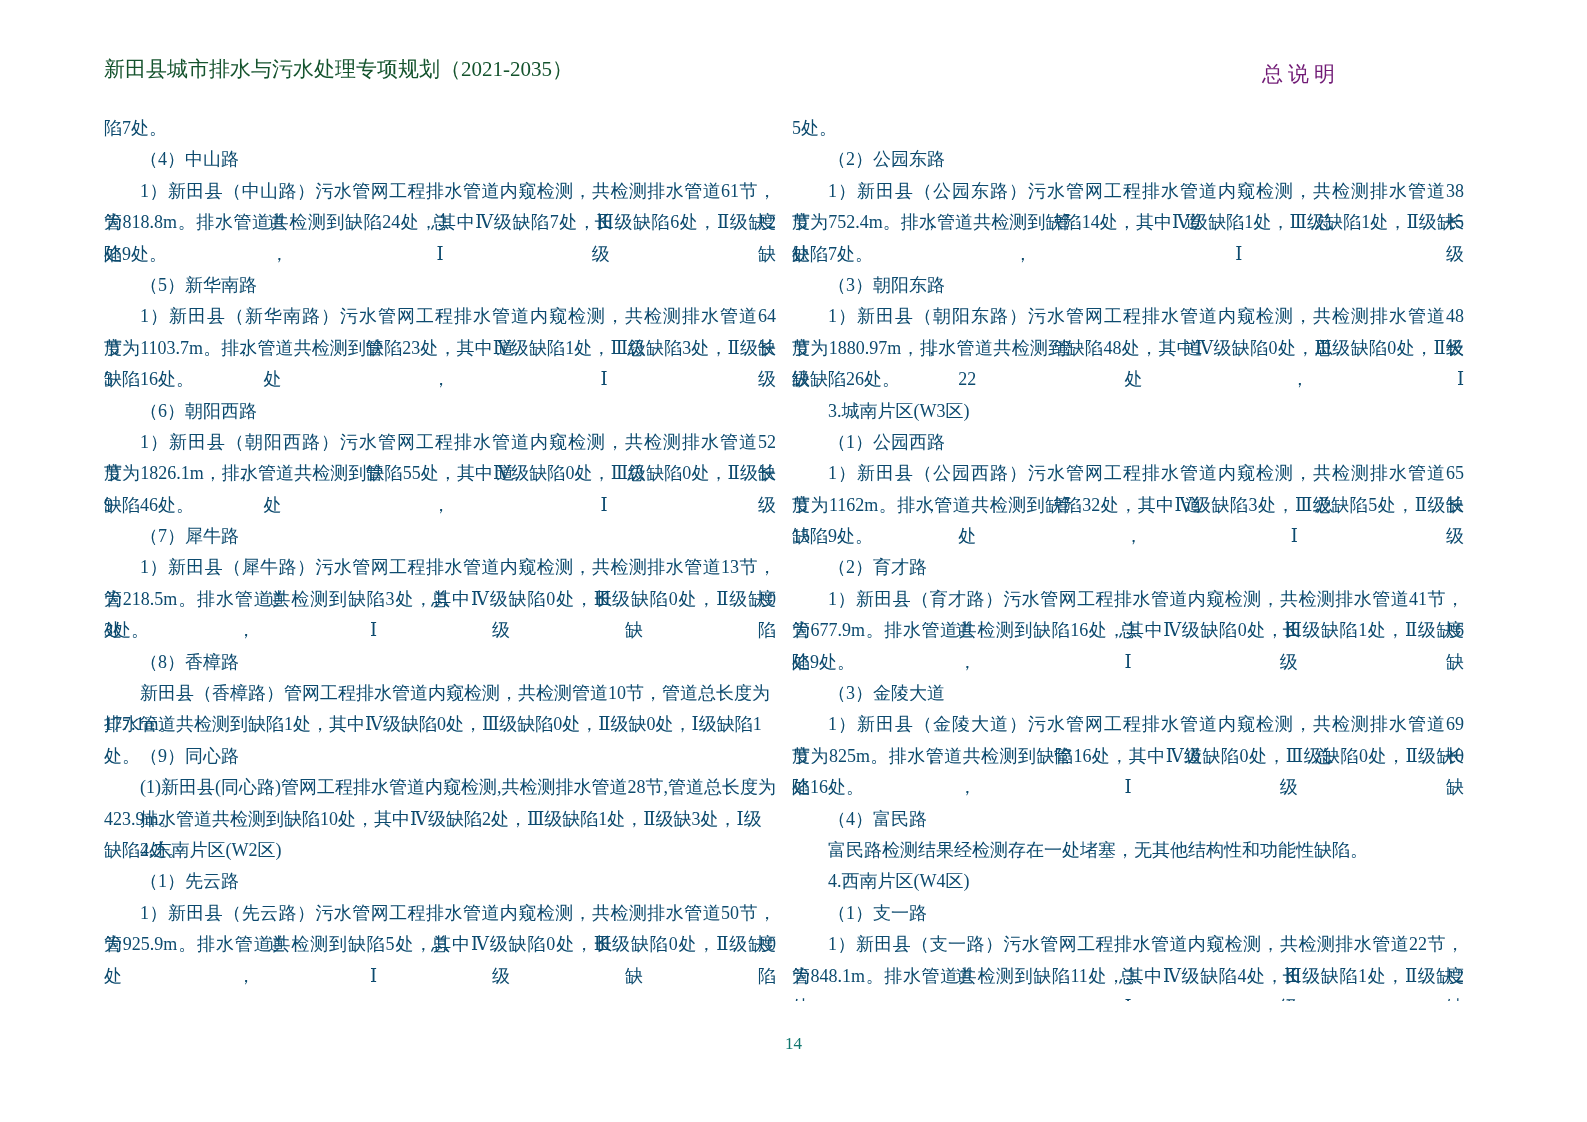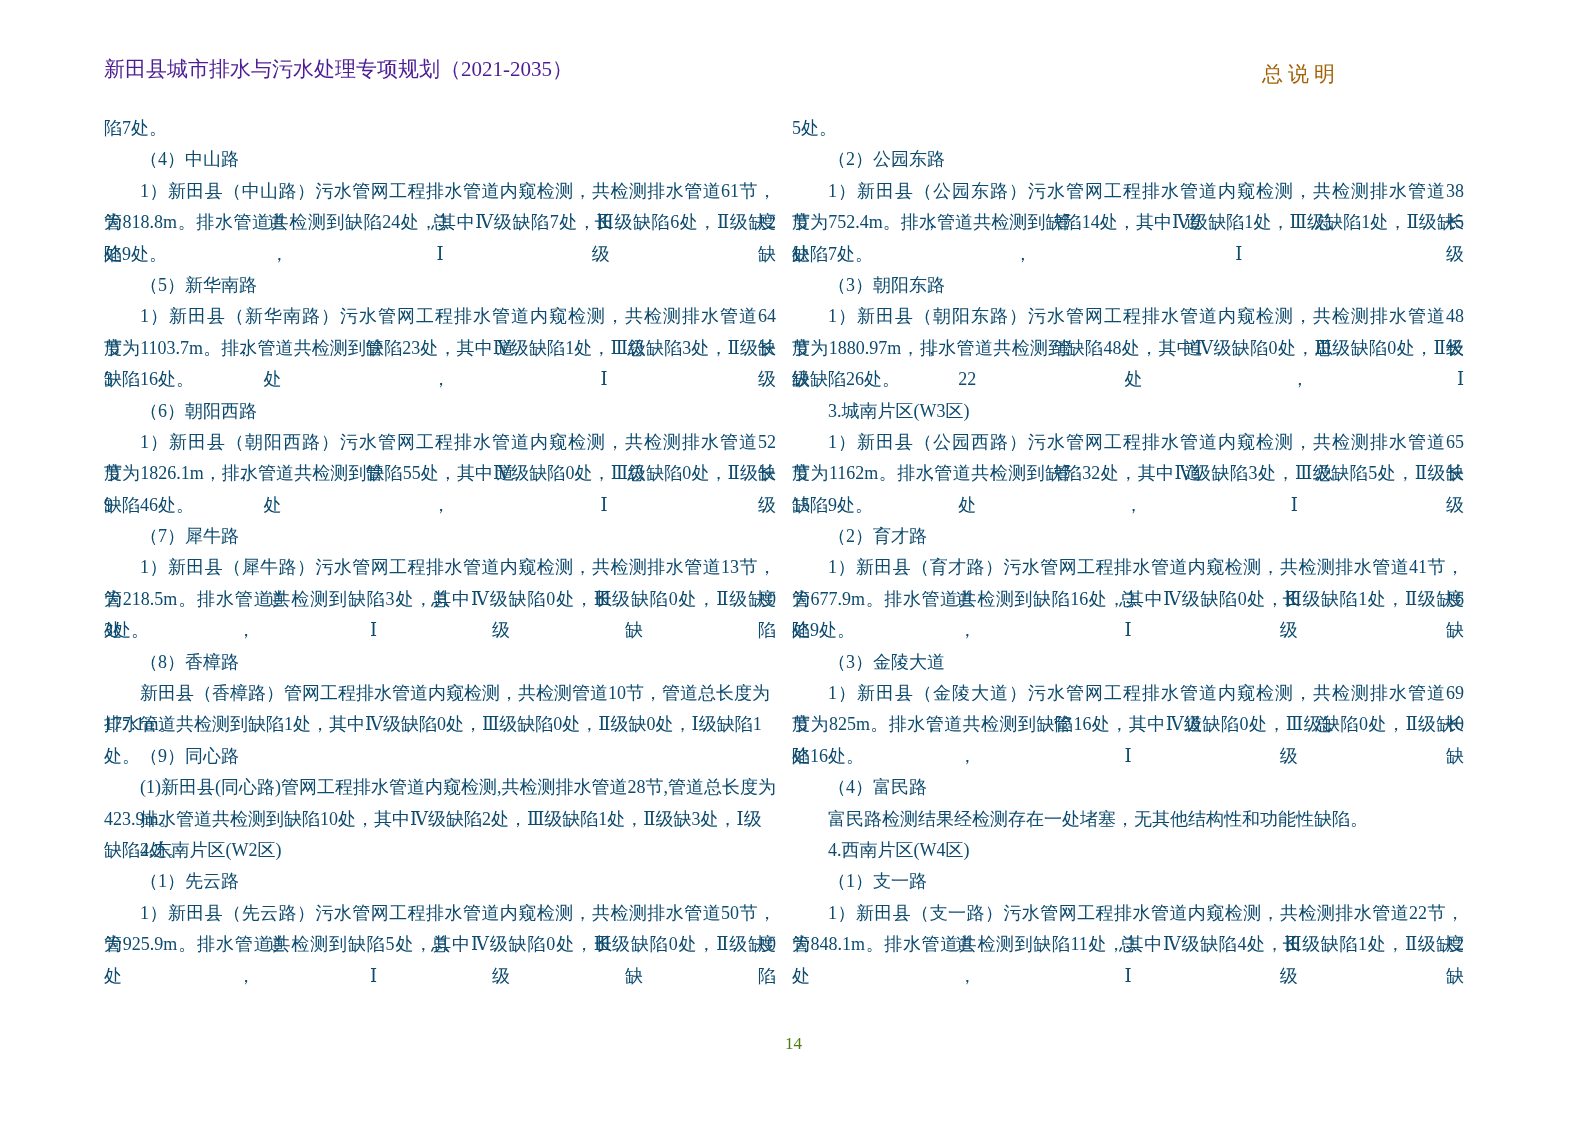--- a/index.html
+++ b/index.html
@@ -11,30 +11,30 @@
     background: #ffffff;
     color: #111111;
     font-family: "Liberation Serif", "DejaVu Serif", serif;
     overflow: hidden;
   }
   .header-title {
     position: absolute;
     left: 104px;
     top: 55px;
     font-size: 21px;
-    color: #4c1d95;
+    color: #14532d;
     white-space: nowrap;
   }
   .header-section {
     position: absolute;
     left: 1262px;
     top: 60px;
     font-size: 21px;
     letter-spacing: 5px;
-    color: #a16207;
+    color: #701a75;
     white-space: nowrap;
   }
   .col {
     position: absolute;
     top: 113px;
     width: 672px;
     height: 888px;
     overflow: hidden;
   }
   .col-left  { left: 104px; }
@@ -49,21 +49,21 @@
   .line.ind { text-indent: 36px; }
   .line.b   { font-weight: normal; }
   .line.j   { text-align: justify; text-align-last: justify; }
   .footer {
     position: absolute;
     left: 0;
     width: 1587px;
     top: 1034px;
     text-align: center;
     font-size: 17px;
-    color: #4d7c0f;
+    color: #0f766e;
   }
 </style>
 </head>
 <body>
 
 <div class="page">
 
   <div class="header-title">新田县城市排水与污水处理专项规划（2021-2035）</div>
 
   <div class="header-section">总说明</div>
@@ -102,20 +102,21 @@
       <div class="line">5处。</div>
       <div class="line ind">（2）公园东路</div>
       <div class="line ind j">1）新田县（公园东路）污水管网工程排水管道内窥检测，共检测排水管道38节，管道总长</div>
       <div class="line j">度为752.4m。排水管道共检测到缺陷14处，其中Ⅳ级缺陷1处，Ⅲ级缺陷1处，Ⅱ级缺5处，Ⅰ级</div>
       <div class="line">缺陷7处。</div>
       <div class="line ind">（3）朝阳东路</div>
       <div class="line ind j">1）新田县（朝阳东路）污水管网工程排水管道内窥检测，共检测排水管道48节，管道总长</div>
       <div class="line j">度为1880.97m，排水管道共检测到缺陷48处，其中Ⅳ级缺陷0处，Ⅲ级缺陷0处，Ⅱ级缺22处，Ⅰ</div>
       <div class="line">级缺陷26处。</div>
       <div class="line ind b">3.城南片区(W3区)</div>
+      <div class="line ind">（1）公园西路</div>
       <div class="line ind j">1）新田县（公园西路）污水管网工程排水管道内窥检测，共检测排水管道65节，管道总长</div>
       <div class="line j">度为1162m。排水管道共检测到缺陷32处，其中Ⅳ级缺陷3处，Ⅲ级缺陷5处，Ⅱ级缺15处，Ⅰ级</div>
       <div class="line">缺陷9处。</div>
       <div class="line ind">（2）育才路</div>
       <div class="line ind j">1）新田县（育才路）污水管网工程排水管道内窥检测，共检测排水管道41节，管道总长度</div>
       <div class="line j">为677.9m。排水管道共检测到缺陷16处，其中Ⅳ级缺陷0处，Ⅲ级缺陷1处，Ⅱ级缺6处，Ⅰ级缺</div>
       <div class="line">陷9处。</div>
       <div class="line ind">（3）金陵大道</div>
       <div class="line ind j">1）新田县（金陵大道）污水管网工程排水管道内窥检测，共检测排水管道69节，管道总长</div>
       <div class="line j">度为825m。排水管道共检测到缺陷16处，其中Ⅳ级缺陷0处，Ⅲ级缺陷0处，Ⅱ级缺0处，Ⅰ级缺</div>

